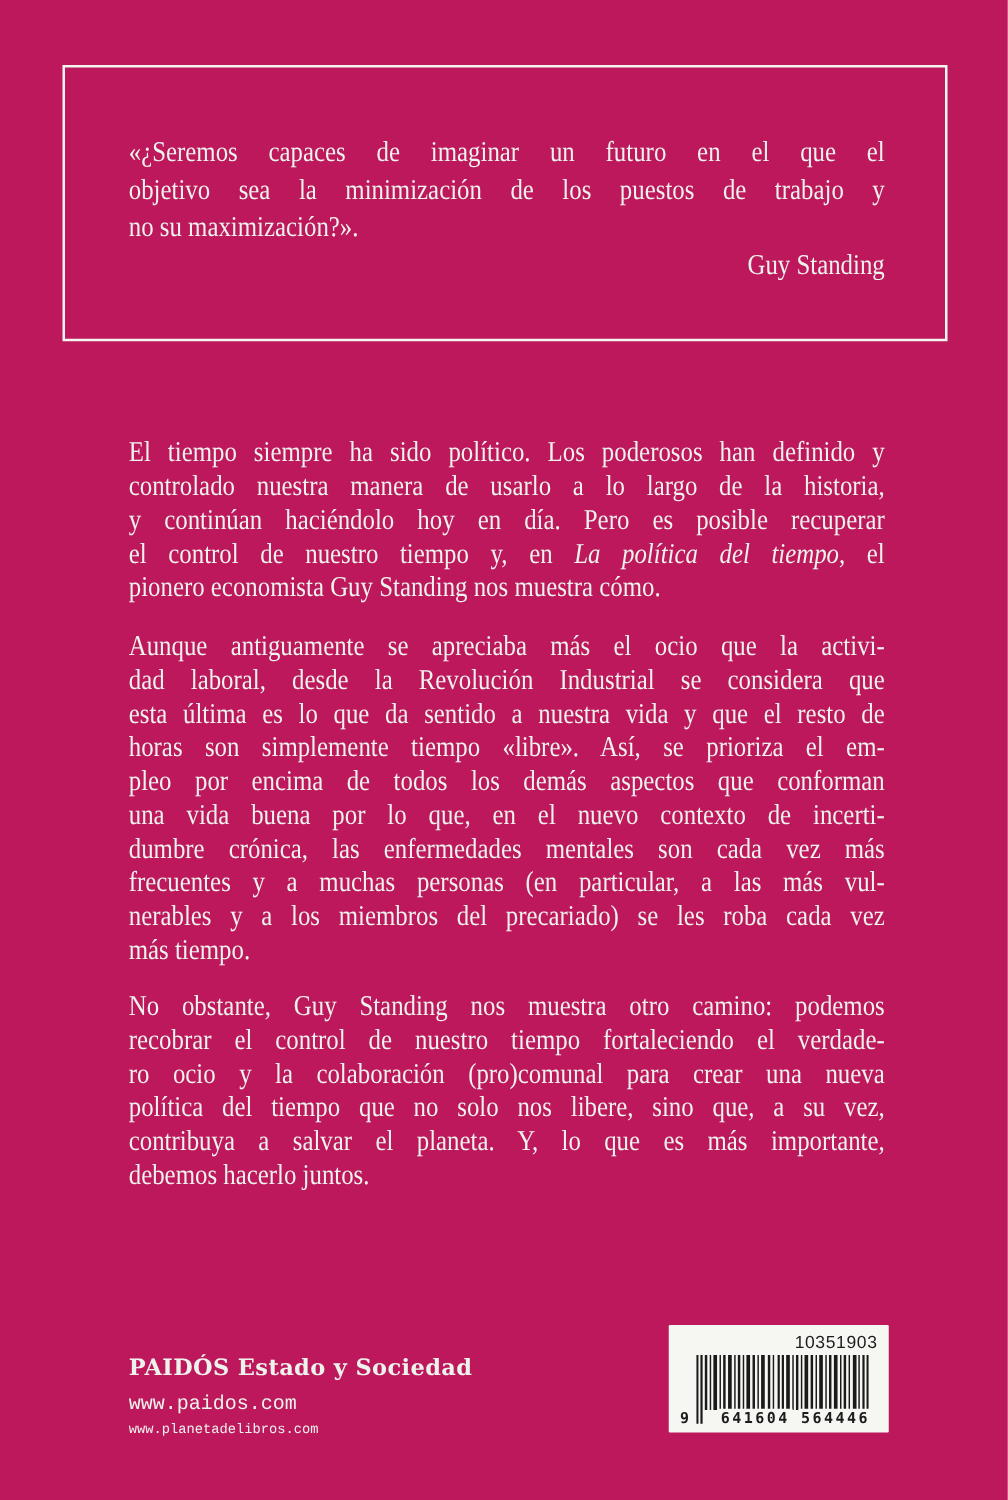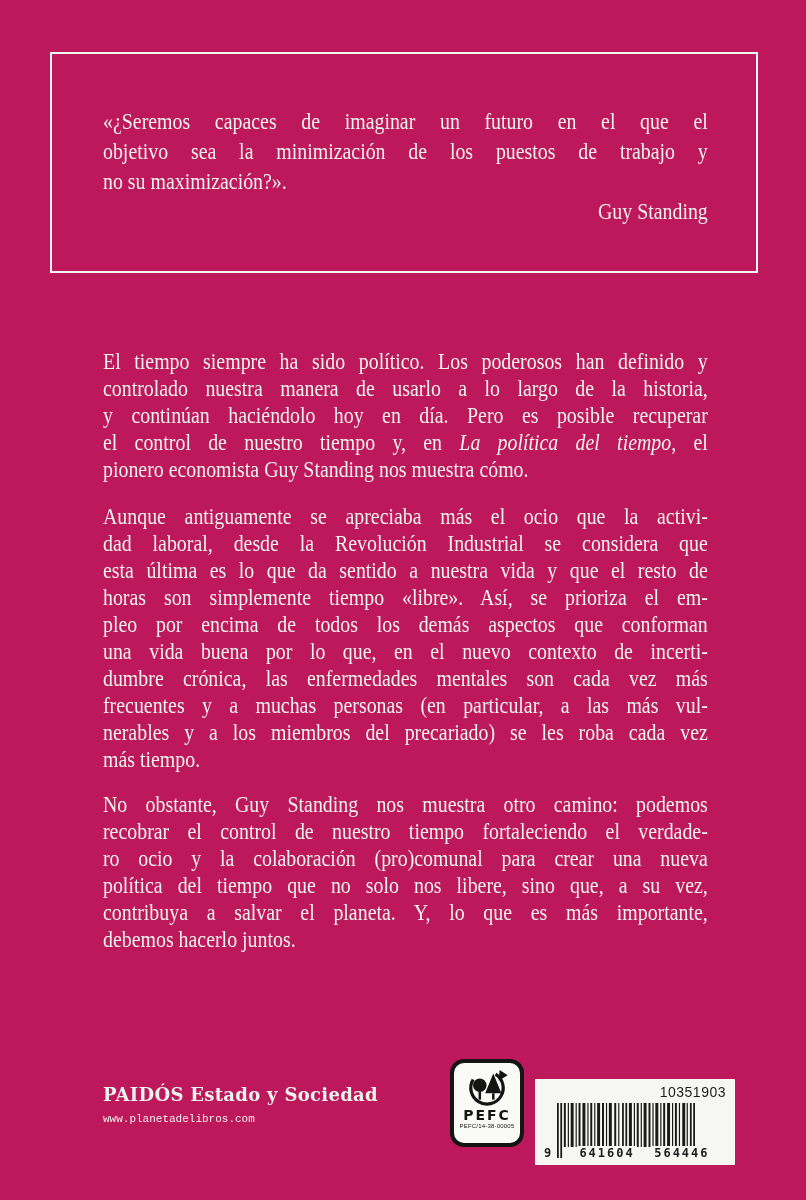--- a/index.html
+++ b/index.html
@@ -100,26 +100,25 @@
     font-size: 6px;
     line-height: 9px;
     letter-spacing: 0.2px;
     color: #141414;
   }
 
   
   .barcode-label {
     position: absolute;
     left: 535px; top: 1060px;
-    width: 200px; height: 86px;
+    width: 176px; height: 86px;
     background: #f6f6f3;
     border-radius: 1px;
     box-sizing: border-box;
     color: #1c1c1c;
-    margin-top: 19px;
   }
   .barcode-sku {
     text-align: right;
     padding: 5px 9px 0 0;
     font-family: "Liberation Sans", sans-serif;
     font-size: 14px;
     line-height: 16px;
     letter-spacing: 0.5px;
   }
   .ean {
@@ -186,37 +185,24 @@
       <div class="ln">recobrar el control de nuestro tiempo fortaleciendo el verdade-</div>
       <div class="ln">ro ocio y la colaboración (pro)comunal para crear una nueva</div>
       <div class="ln">política del tiempo que no solo nos libere, sino que, a su vez,</div>
       <div class="ln">contribuya a salvar el planeta. Y, lo que es más importante,</div>
       <div class="ln last">debemos hacerlo juntos.</div>
     </div>
   </div>
 
   <div class="imprint">
     <div class="collection">PAIDÓS Estado y Sociedad</div>
+    <div class="url1">www.paidos.com</div>
     <div class="url2">www.planetadelibros.com</div>
   </div>
 
-  <div class="pefc-badge">
-    <svg width="54" height="42" viewBox="0 0 60 46">
-      <g fill="none" stroke="#141414" stroke-width="3.6">
-        <circle cx="30" cy="24" r="18" stroke-dasharray="84 30" transform="rotate(-58 30 24)"></circle>
-      </g>
-      <polygon points="44,4 53,10 43,16" fill="#141414"></polygon>
-      <circle cx="22" cy="21" r="7.5" fill="#141414"></circle>
-      <rect x="20.6" y="27" width="2.8" height="10" fill="#141414"></rect>
-      <polygon points="37,8 46,30 28,30" fill="#141414"></polygon>
-      <rect x="35.6" y="30" width="2.8" height="7" fill="#141414"></rect>
-    </svg>
-    <div class="pefc-label">PEFC</div>
-    <div class="pefc-cert">PEFC/14-38-00005</div>
-  </div>
 
   <div class="barcode-label">
     <div class="barcode-sku">10351903</div>
     <div class="ean">
       <svg width="138" height="58" viewBox="0 0 141 58" preserveAspectRatio="none">
         <g fill="#1a1a1a">
 
           <rect x="0" y="0" width="1.8" height="55"></rect>
             <rect x="3.4" y="0" width="1.8" height="55"></rect>
           <rect x="66.5" y="0" width="1.8" height="55"></rect>

